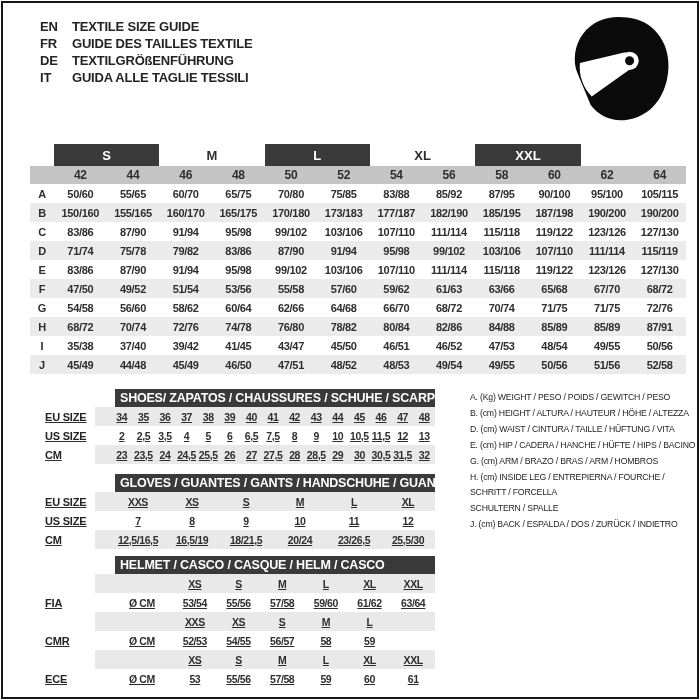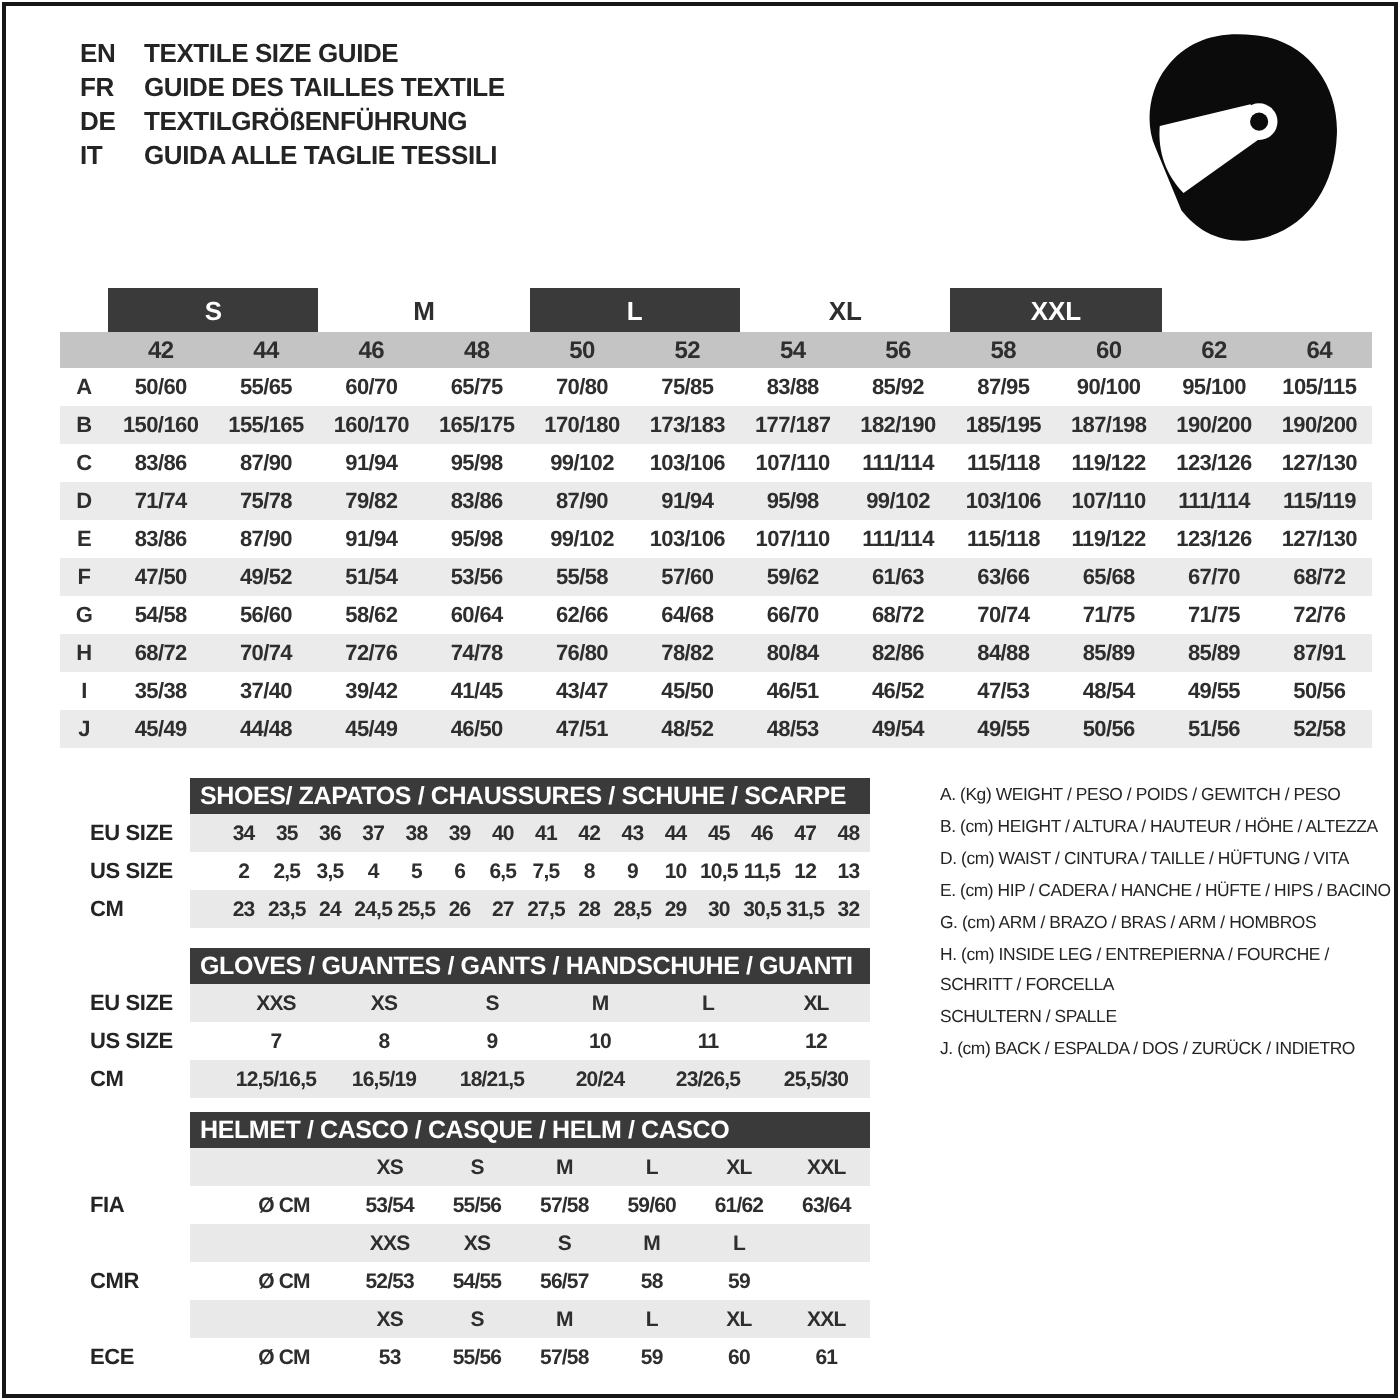--- a/index.html
+++ b/index.html
@@ -24,22 +24,22 @@
   .mt-datarow{height:19px;}
   .mt-datarow.striped{background:#ebebeb;}
   .mt-cell{display:flex;align-items:center;justify-content:center;font-weight:bold;font-size:11px;letter-spacing:-0.3px;white-space:nowrap;}
   .mt-sizerow .mt-cell{font-size:12px;}
 
   
   .section{position:absolute;left:45px;width:390px;}
   #section-shoes{top:389px;}
   #section-gloves{top:474px;}
   #section-helmet{top:556px;}
-  .sec-header{margin-left:50px;height:18px;background:#3a3a3a;color:#fff;font-weight:bold;font-size:12.5px;display:flex;align-items:center;padding-left:5px;letter-spacing:-0.2px;white-space:nowrap;}
-  .sec-row{display:flex;height:19px;align-items:stretch;}
+  .sec-header{margin-left:70px;height:18px;background:#3a3a3a;color:#fff;font-weight:bold;font-size:12.5px;display:flex;align-items:center;padding-left:5px;letter-spacing:-0.2px;white-space:nowrap;}
+  .sec-row{display:flex;height:19px;align-items:stretch;text-decoration:underline;}
   .sec-label{width:50px;display:flex;align-items:center;font-weight:bold;font-size:11px;color:#242424;letter-spacing:-0.2px;}
   .sec-cells{flex:1;display:grid;padding-left:16px;}
   .sec-cells.striped{background:#e9e9e9;}
   .cells-shoes{grid-template-columns:repeat(15,1fr);}
   .cells-gloves{grid-template-columns:repeat(6,1fr);}
   .cells-helmet{grid-template-columns:62px repeat(6,1fr);}
   .sec-cell{display:flex;align-items:center;justify-content:center;font-weight:bold;font-size:10.5px;letter-spacing:-0.4px;white-space:nowrap;}
 
   
   .legend{position:absolute;left:470px;top:390px;width:222px;}

